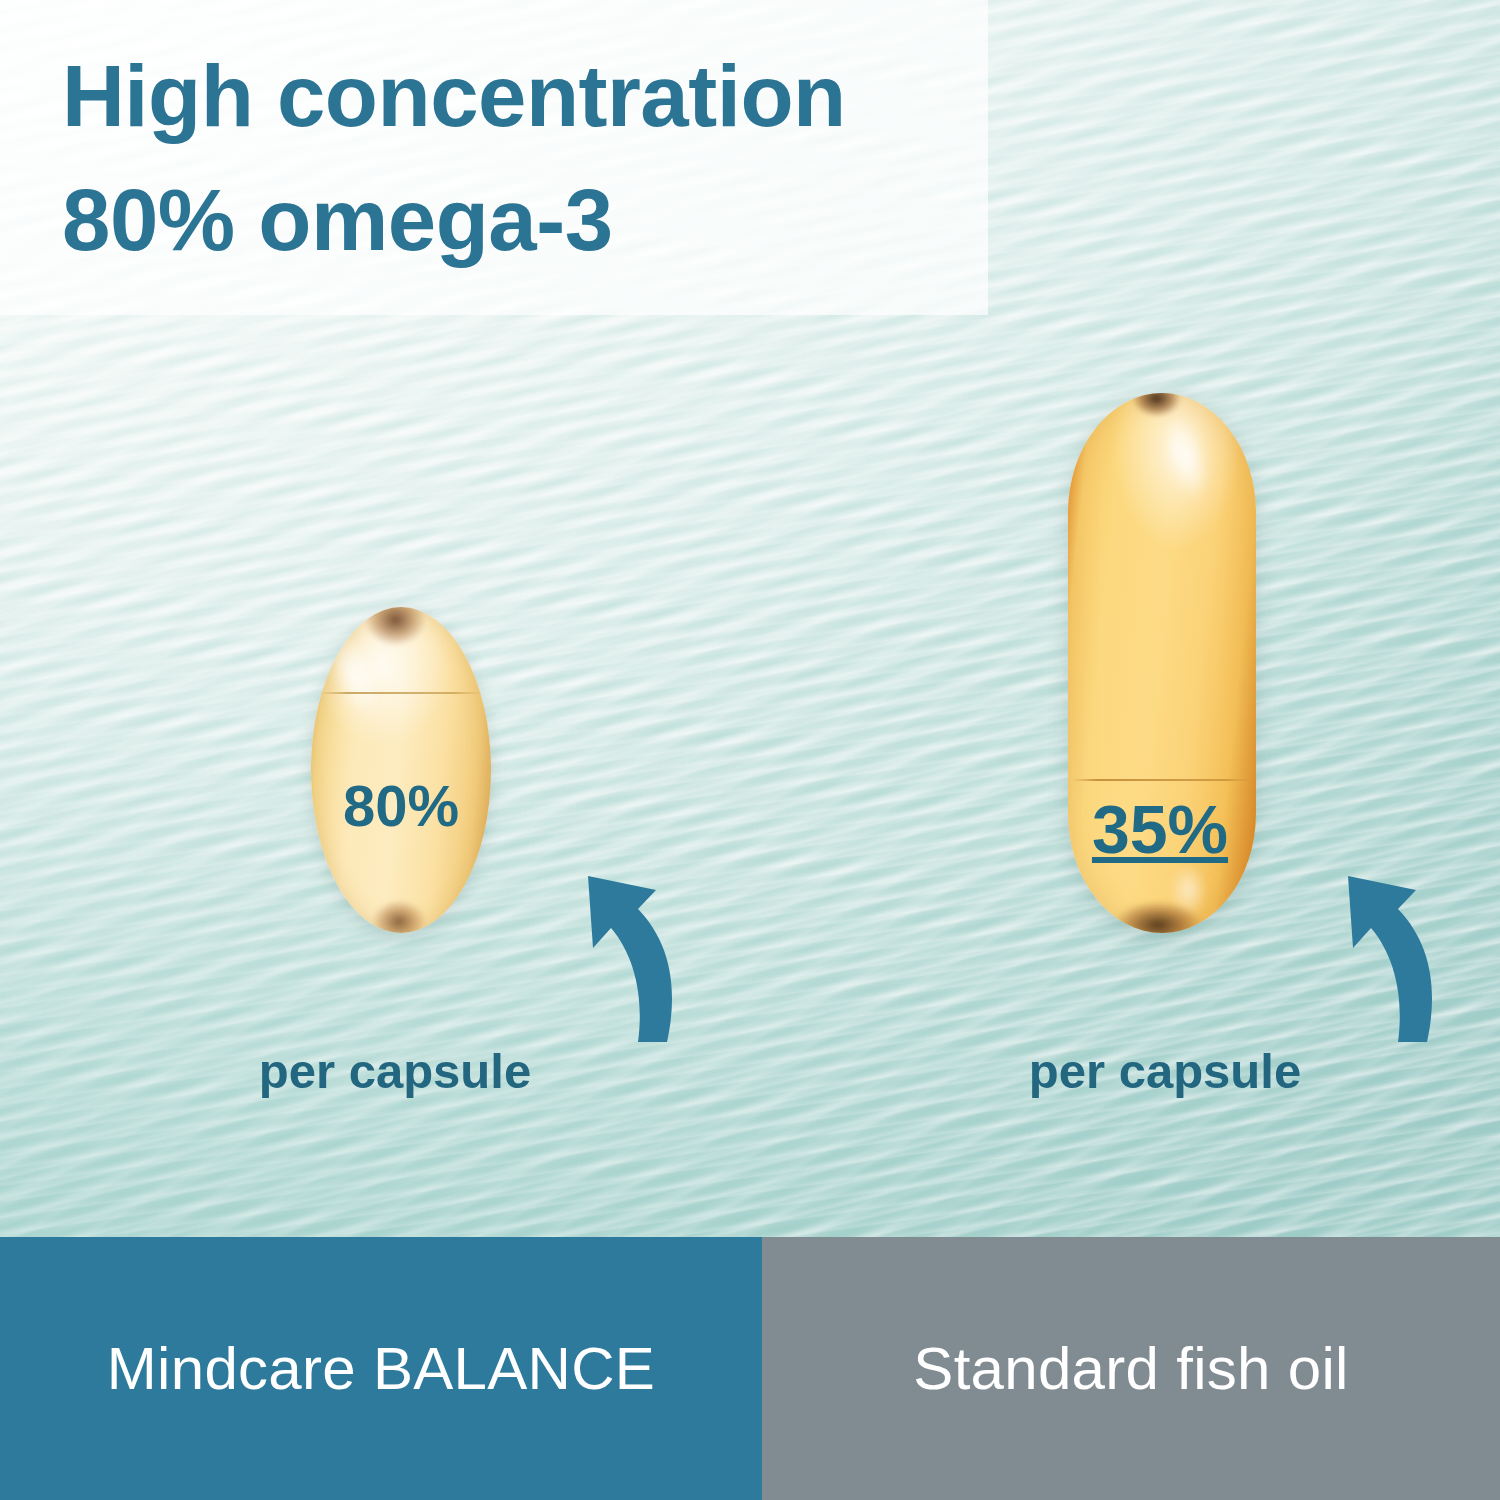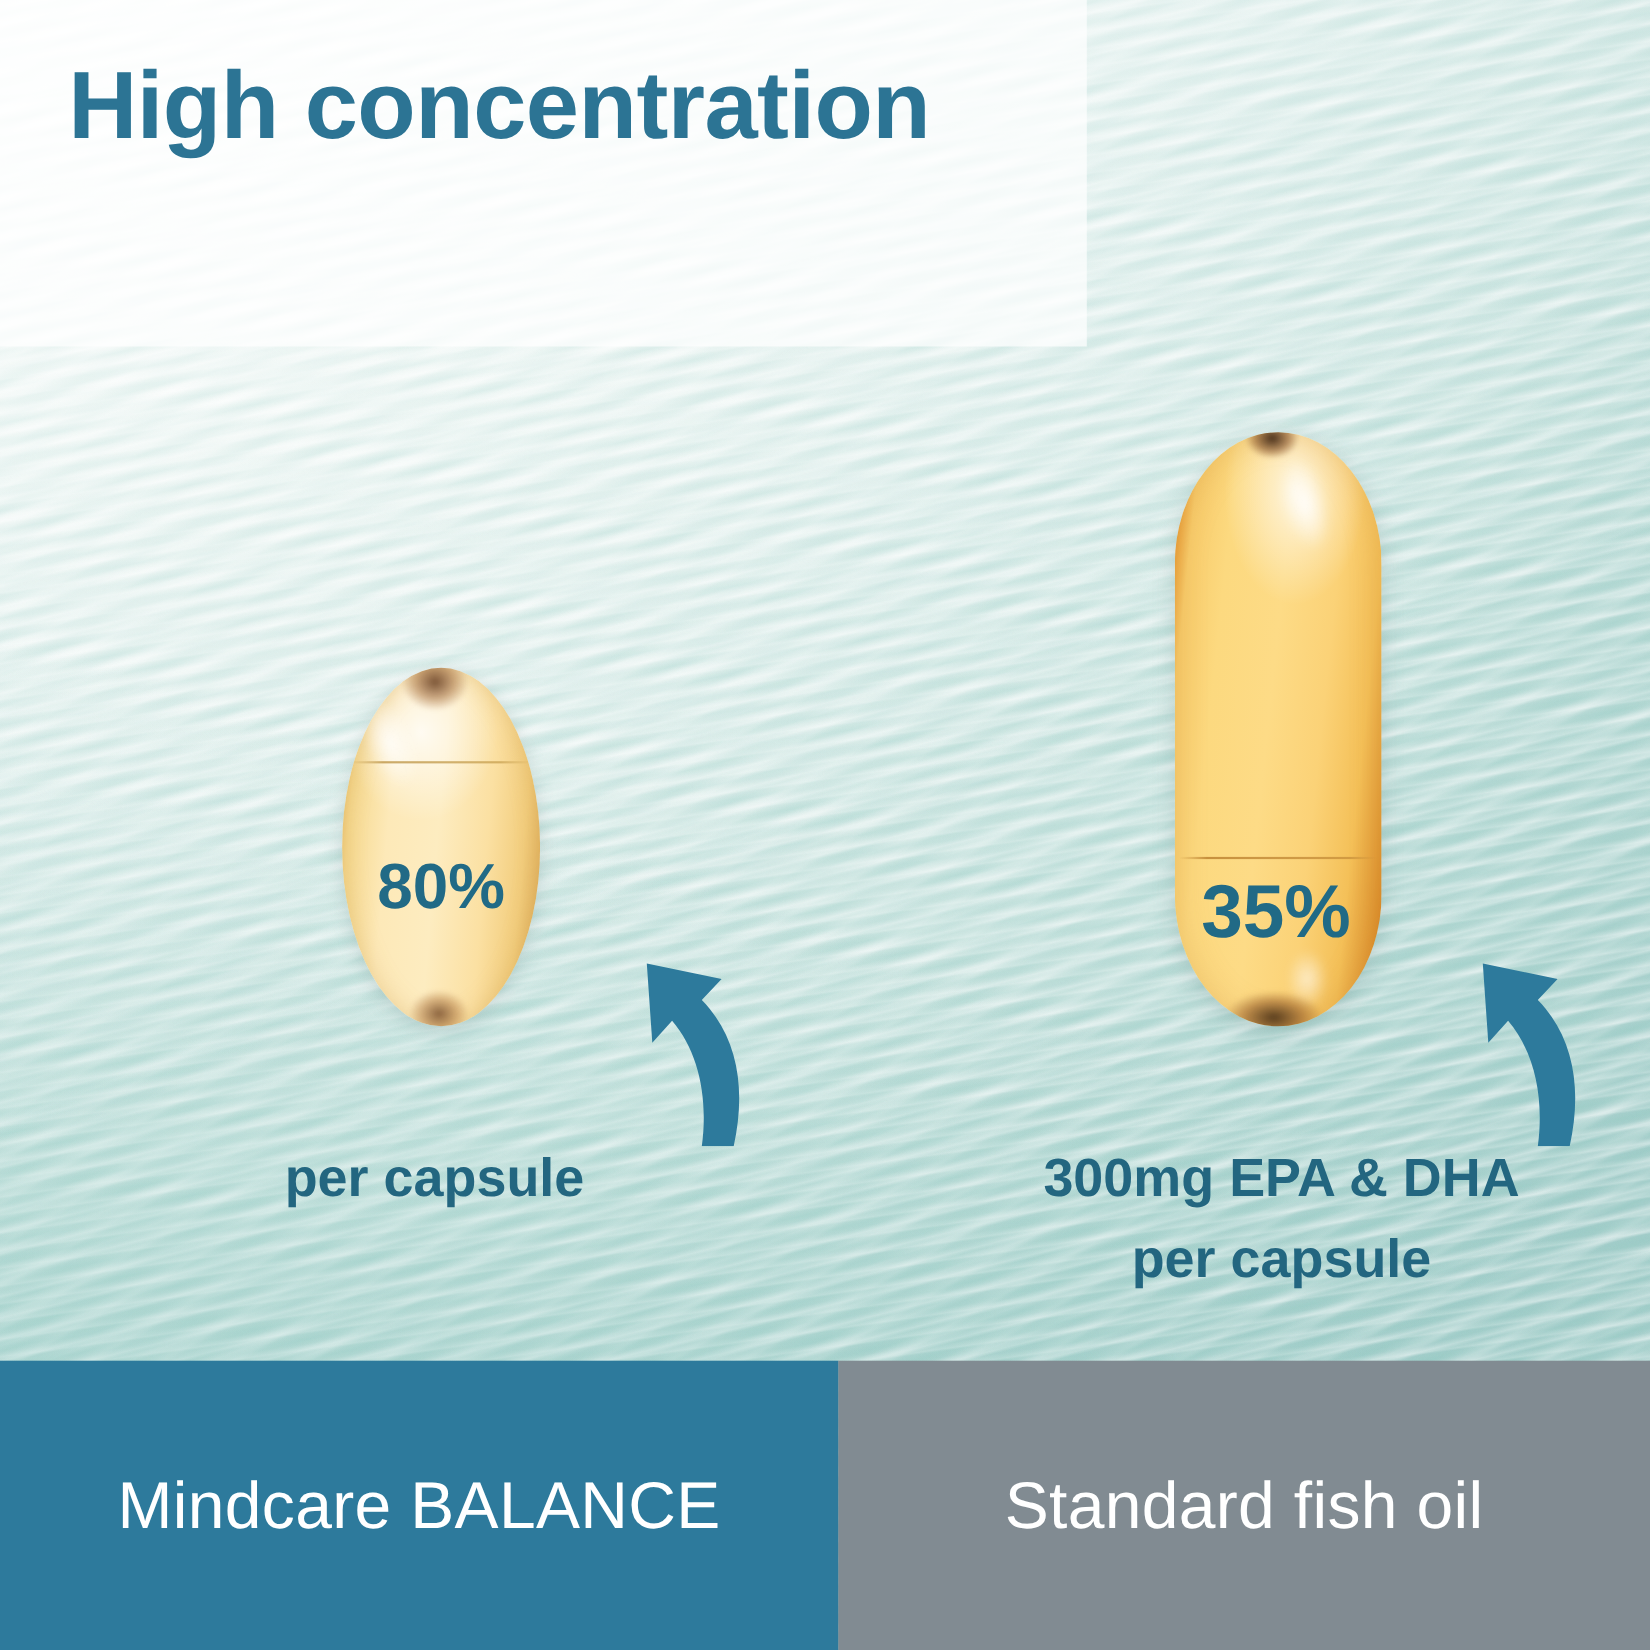--- a/index.html
+++ b/index.html
@@ -257,20 +257,21 @@
   .capsule-large .cap-label {
     position: absolute;
     left: 0;
     right: 4px;
     top: 74.5%;
     text-align: center;
     color: #216a86;
     font-weight: bold;
     font-size: 68px;
     line-height: 1;
+    text-decoration: underline;
   }
 
   
   .arrow {
     position: absolute;
     width: 130px;
     height: 190px;
   }
   .arrow-left  { left: 552px; top: 852px; }
   .arrow-right { left: 1312px; top: 852px; }
@@ -311,20 +312,21 @@
 
   <div class="bg-base"></div>
   <div class="bg-ripples"></div>
   <div class="bg-ripples2"></div>
   <div class="bg-ripples3"></div>
   <div class="bg-sheen"></div>
 
   <div class="headline-panel">
     <div class="headline-text">
       <span class="hl-line">High concentration</span>
+      <span class="hl-line">80% omega-3</span>
     </div>
   </div>
 
   <div class="capsule-small">
     <div class="cap-hl"></div>
     <div class="cap-seam"></div>
     <div class="cap-blot-top"></div>
     <div class="cap-blot-bottom"></div>
     <div class="cap-label">80%</div>
   </div>
@@ -342,21 +344,20 @@
     <path d="M115 190 C 126 140 120 92 86 57 L 104 38 L 36 24 L 41 96 L 59 76 C 83 104 92 146 86 190 Z" fill="#2d7a9c"></path>
   </svg>
   <svg class="arrow arrow-right" viewBox="0 0 130 190">
     <path d="M115 190 C 126 140 120 92 86 57 L 104 38 L 36 24 L 41 96 L 59 76 C 83 104 92 146 86 190 Z" fill="#2d7a9c"></path>
   </svg>
 
   <div class="caption caption-left">
     <span class="cap-line">per capsule</span>
   </div>
   <div class="caption caption-right">
-    <span class="cap-line">300mg EPA &amp; DHA</span>
     <span class="cap-line">per capsule</span>
   </div>
 
   <div class="bottom-bar bar-standard">
     <span>Standard fish oil</span>
   </div>
   <div class="bottom-bar bar-brand">
     <span>Mindcare BALANCE</span>
   </div>
 

